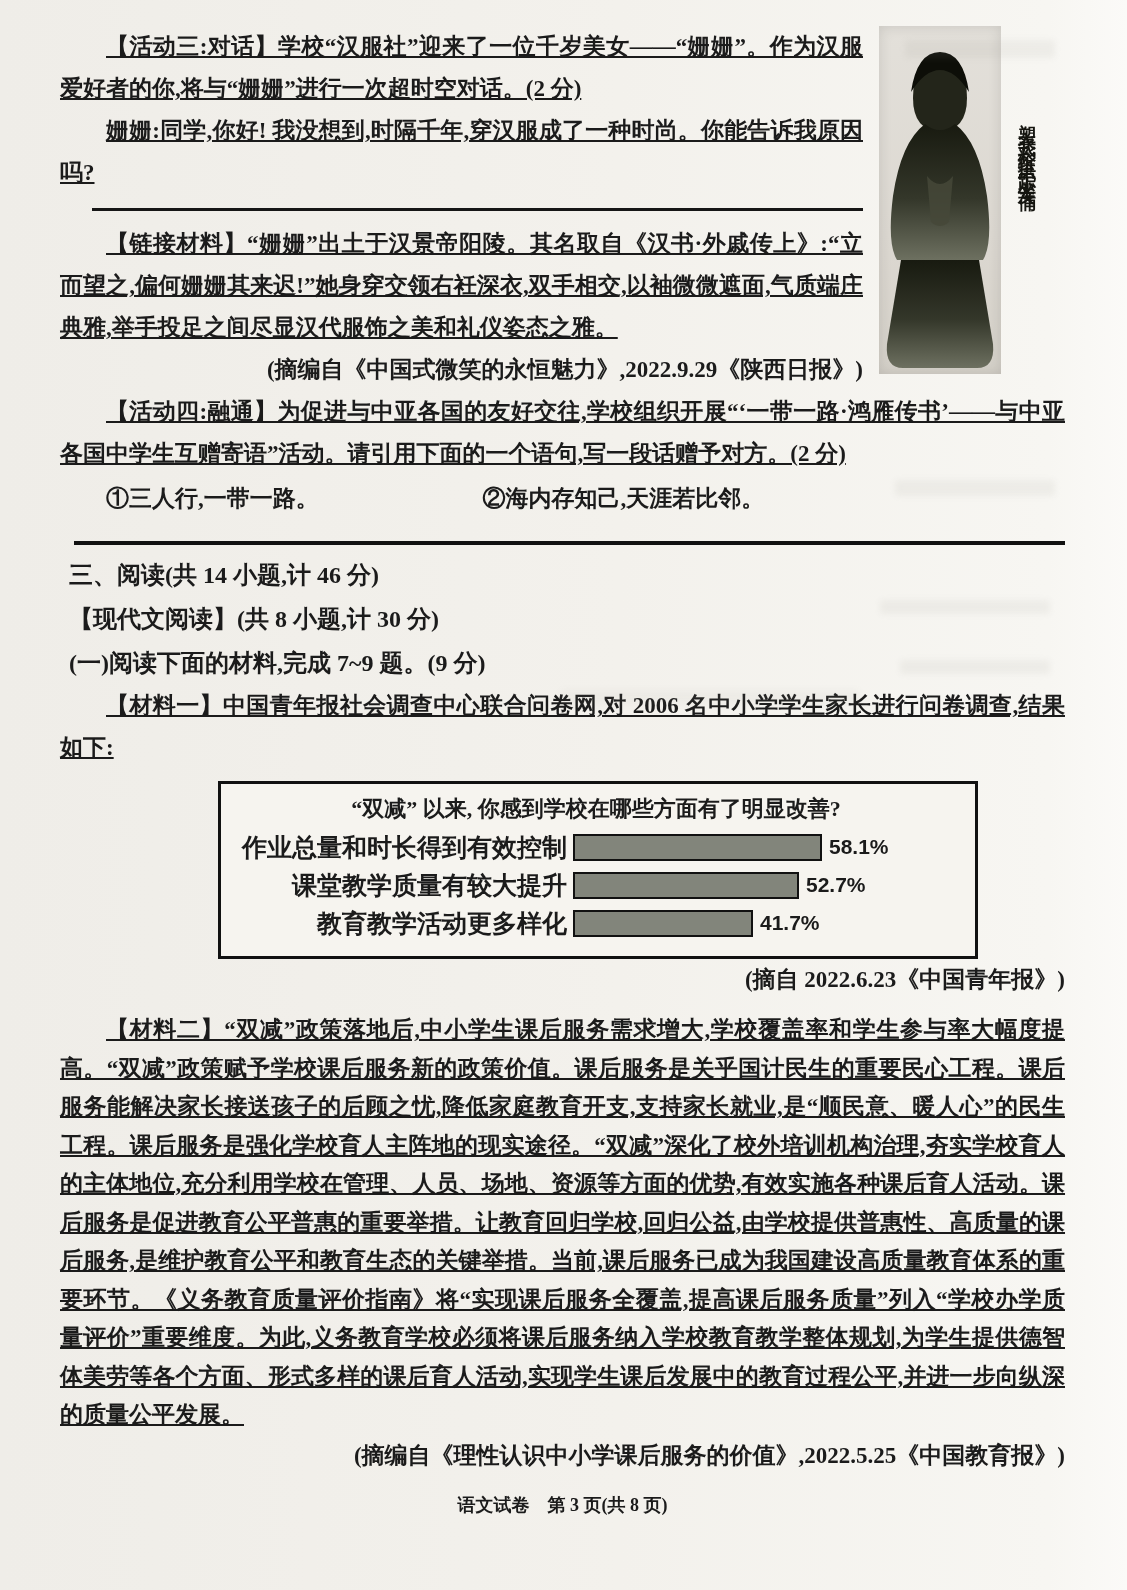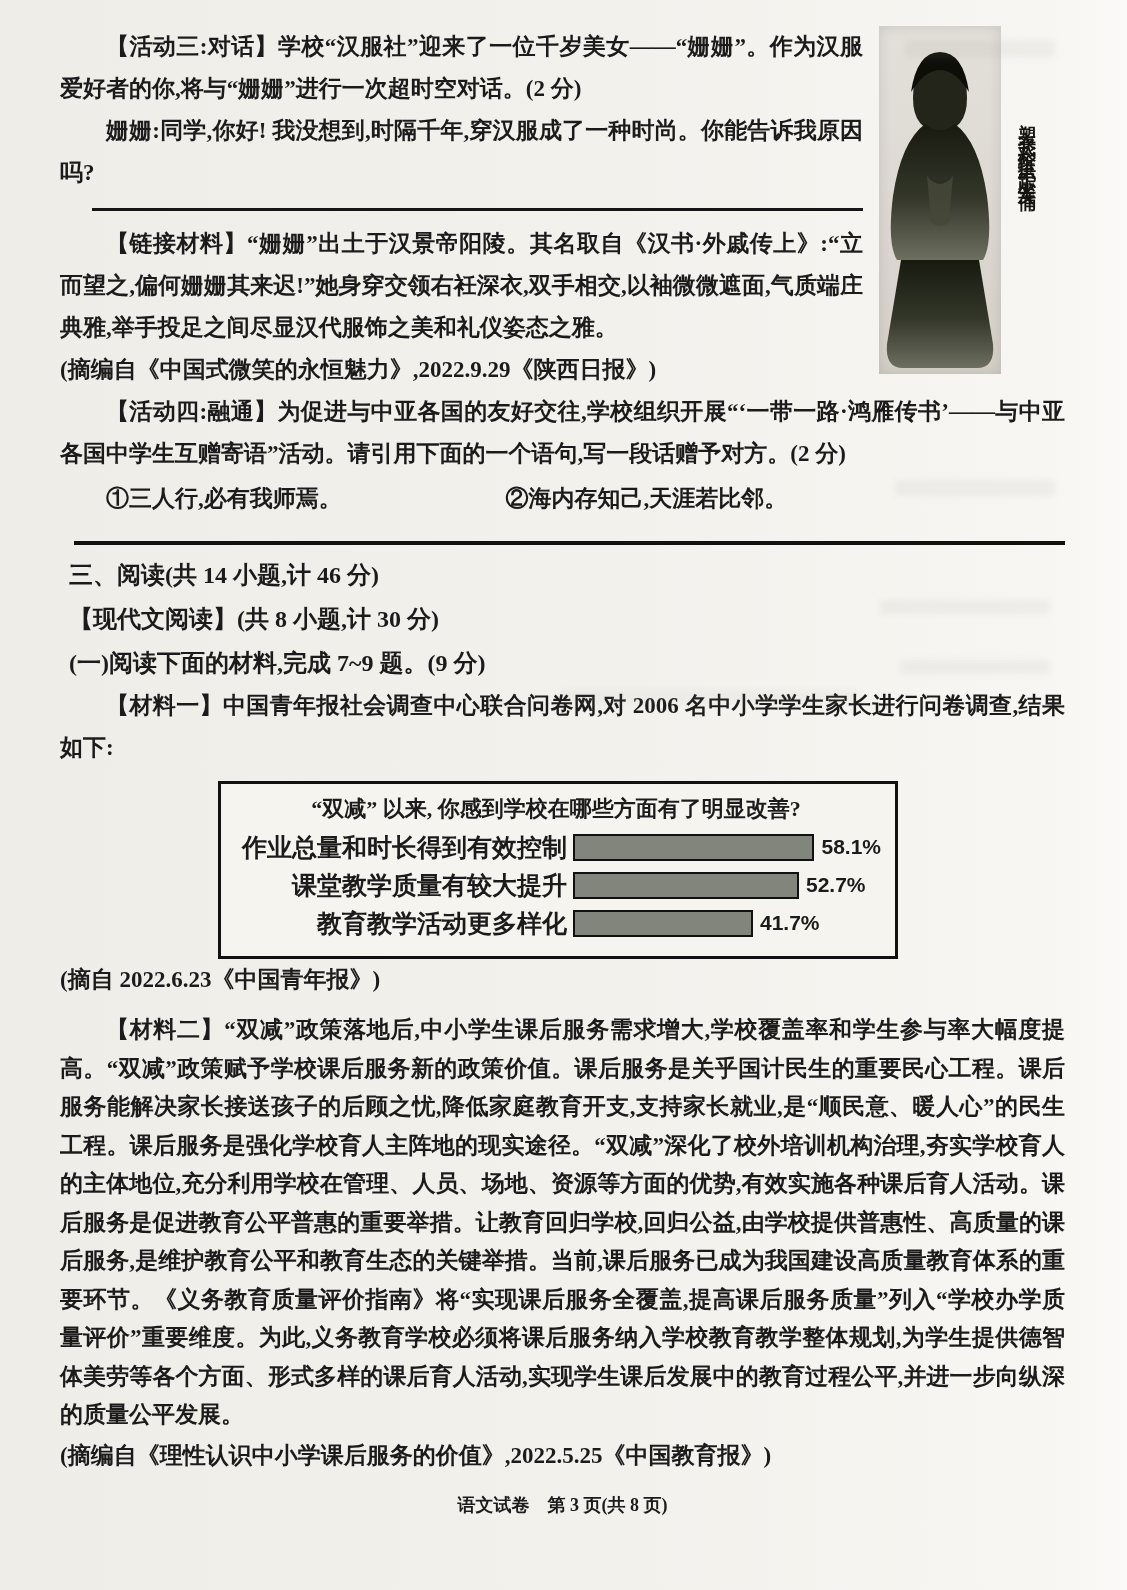--- a/index.html
+++ b/index.html
@@ -19,21 +19,21 @@
   }
   
   .smudge{position:absolute;background:#9a988f;opacity:.10;filter:blur(3px);border-radius:4px;}
   .s1{left:905px;top:40px;width:150px;height:18px;}
   .s2{left:895px;top:480px;width:160px;height:16px;}
   .s3{left:560px;top:690px;width:300px;height:14px;opacity:.07;}
   .s4{left:880px;top:600px;width:170px;height:14px;}
   .s5{left:900px;top:660px;width:150px;height:14px;}
 
   p{margin:0;}
-  .body-text{font-size:23px;line-height:42px;font-weight:600;text-align:justify;}
+  .body-text{font-size:23px;line-height:42px;font-weight:600;text-align:justify;text-decoration:underline;}
   .indent{text-indent:2em;}
 
   
   .figurine{
     float:right;width:186px;height:352px;
     margin:0 0 8px 16px;
     display:flex;align-items:stretch;
   }
   .figurine-photo{
     width:122px;height:348px;
@@ -46,31 +46,31 @@
     padding:84px 0 0 14px;color:#14140f;
   }
 
   .rule1{
     overflow:hidden; 
     border-top:3px solid #161616;
     margin:14px 0 12px 32px;height:0;
   }
   .rule2{border-top:4px solid #111;margin:20px 0 8px 14px;height:0;}
 
-  .credit{font-size:23px;font-weight:600;line-height:42px;}
+  .credit{font-size:23px;font-weight:600;text-align:right;line-height:42px;}
 
   .options-line{font-size:23px;font-weight:600;line-height:44px;margin-top:2px;}
   .option1{margin-left:2em;}
   .option2{margin-left:158px;}
 
   .h-section{font-size:24px;font-weight:700;line-height:44px;margin-left:9px;}
 
   
   .chart-box{
-    width:680px;box-sizing:border-box;
+    width:760px;box-sizing:border-box;
     margin:12px 0 0 158px;
     border:3px solid #111;
     background:#f6f4ef;
     padding:10px 14px 14px 10px;
   }
   .chart-title{text-align:center;font-size:22px;font-weight:700;line-height:30px;margin-bottom:4px;}
   .chart-row{display:flex;align-items:center;height:38px;}
   .chart-row .lbl{flex:0 0 336px;text-align:right;font-size:25px;font-weight:700;padding-right:6px;white-space:nowrap;}
   .chart-row .bar{height:23px;border:2px solid #111;background:#82857b;}
   .chart-row .pct{font-size:21px;font-weight:700;margin-left:7px;font-family:"Liberation Sans",sans-serif;}
@@ -112,21 +112,21 @@
   <p class="body-text indent">【活动三:对话】学校“汉服社”迎来了一位千岁美女——“姗姗”。作为汉服爱好者的你,将与“姗姗”进行一次超时空对话。(2 分)</p>
   <p class="body-text indent">姗姗:同学,你好! 我没想到,时隔千年,穿汉服成了一种时尚。你能告诉我原因吗?</p>
 
   <div class="rule1"></div>
 
   <p class="body-text indent">【链接材料】“姗姗”出土于汉景帝阳陵。其名取自《汉书·外戚传上》:“立而望之,偏何姗姗其来迟!”她身穿交领右衽深衣,双手相交,以袖微微遮面,气质端庄典雅,举手投足之间尽显汉代服饰之美和礼仪姿态之雅。</p>
   <p class="credit">(摘编自《中国式微笑的永恒魅力》,2022.9.29《陕西日报》)</p>
 
   <p class="body-text indent" style="">【活动四:融通】为促进与中亚各国的友好交往,学校组织开展“‘一带一路·鸿雁传书’——与中亚各国中学生互赠寄语”活动。请引用下面的一个语句,写一段话赠予对方。(2 分)</p>
   <p class="options-line">
-    <span class="option1">①三人行,必有我师焉。</span>
+    <span class="option1">①三人行,一带一路。</span>
     <span class="option2">②海内存知己,天涯若比邻。</span>
   </p>
 
   <div class="rule2"></div>
 
   <p class="h-section">三、阅读(共 14 小题,计 46 分)</p>
   <p class="h-section">【现代文阅读】(共 8 小题,计 30 分)</p>
   <p class="h-section">(一)阅读下面的材料,完成 7~9 题。(9 分)</p>
 
   <p class="body-text indent">【材料一】中国青年报社会调查中心联合问卷网,对 2006 名中小学学生家长进行问卷调查,结果如下:</p>

